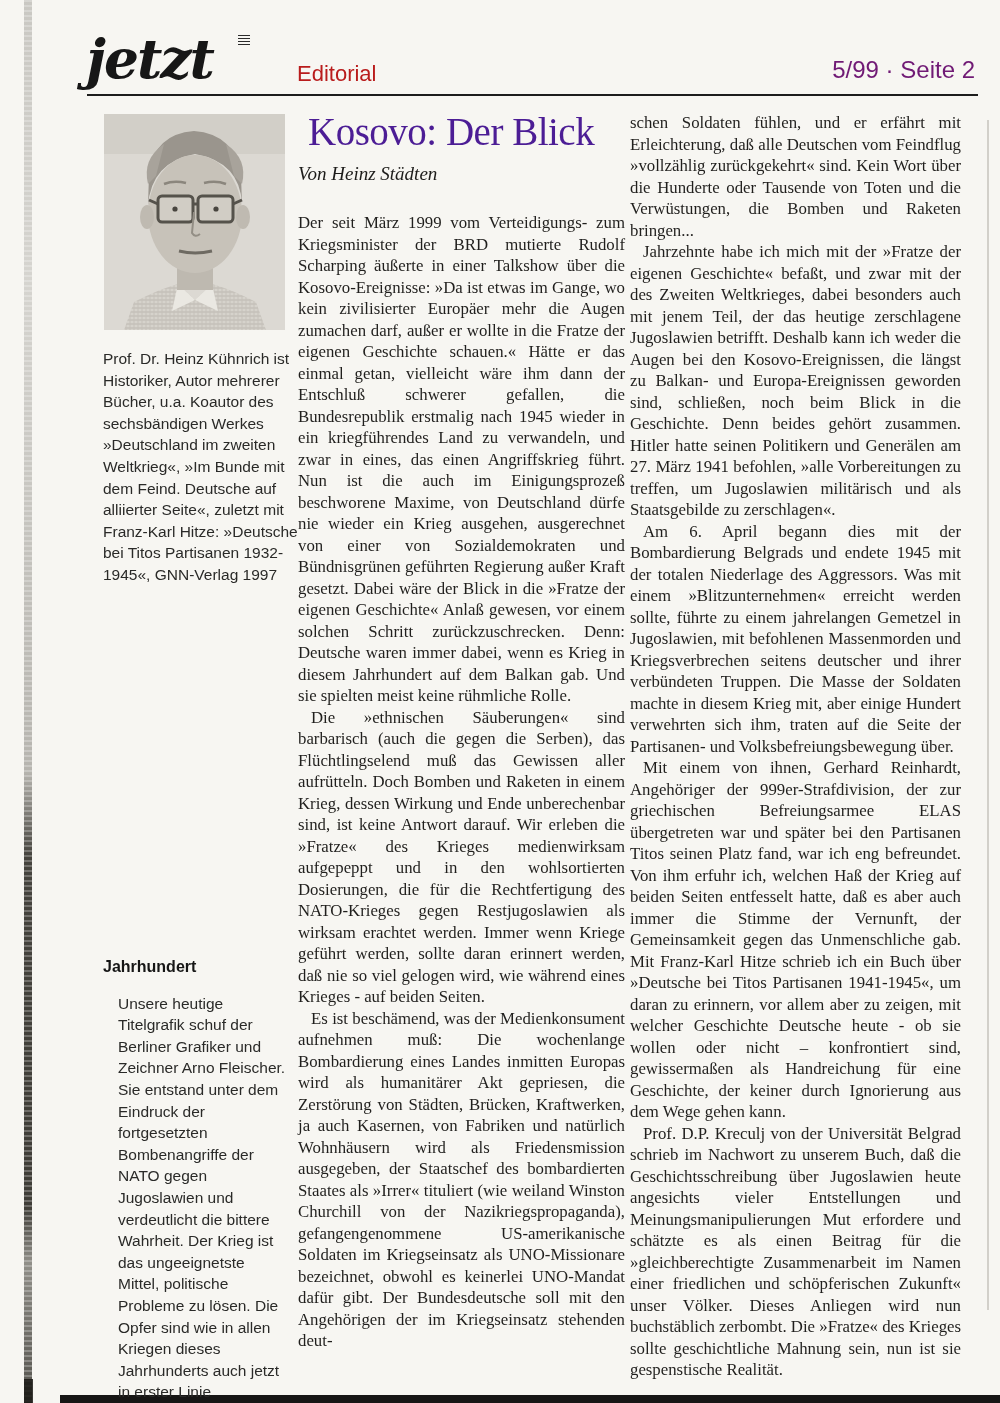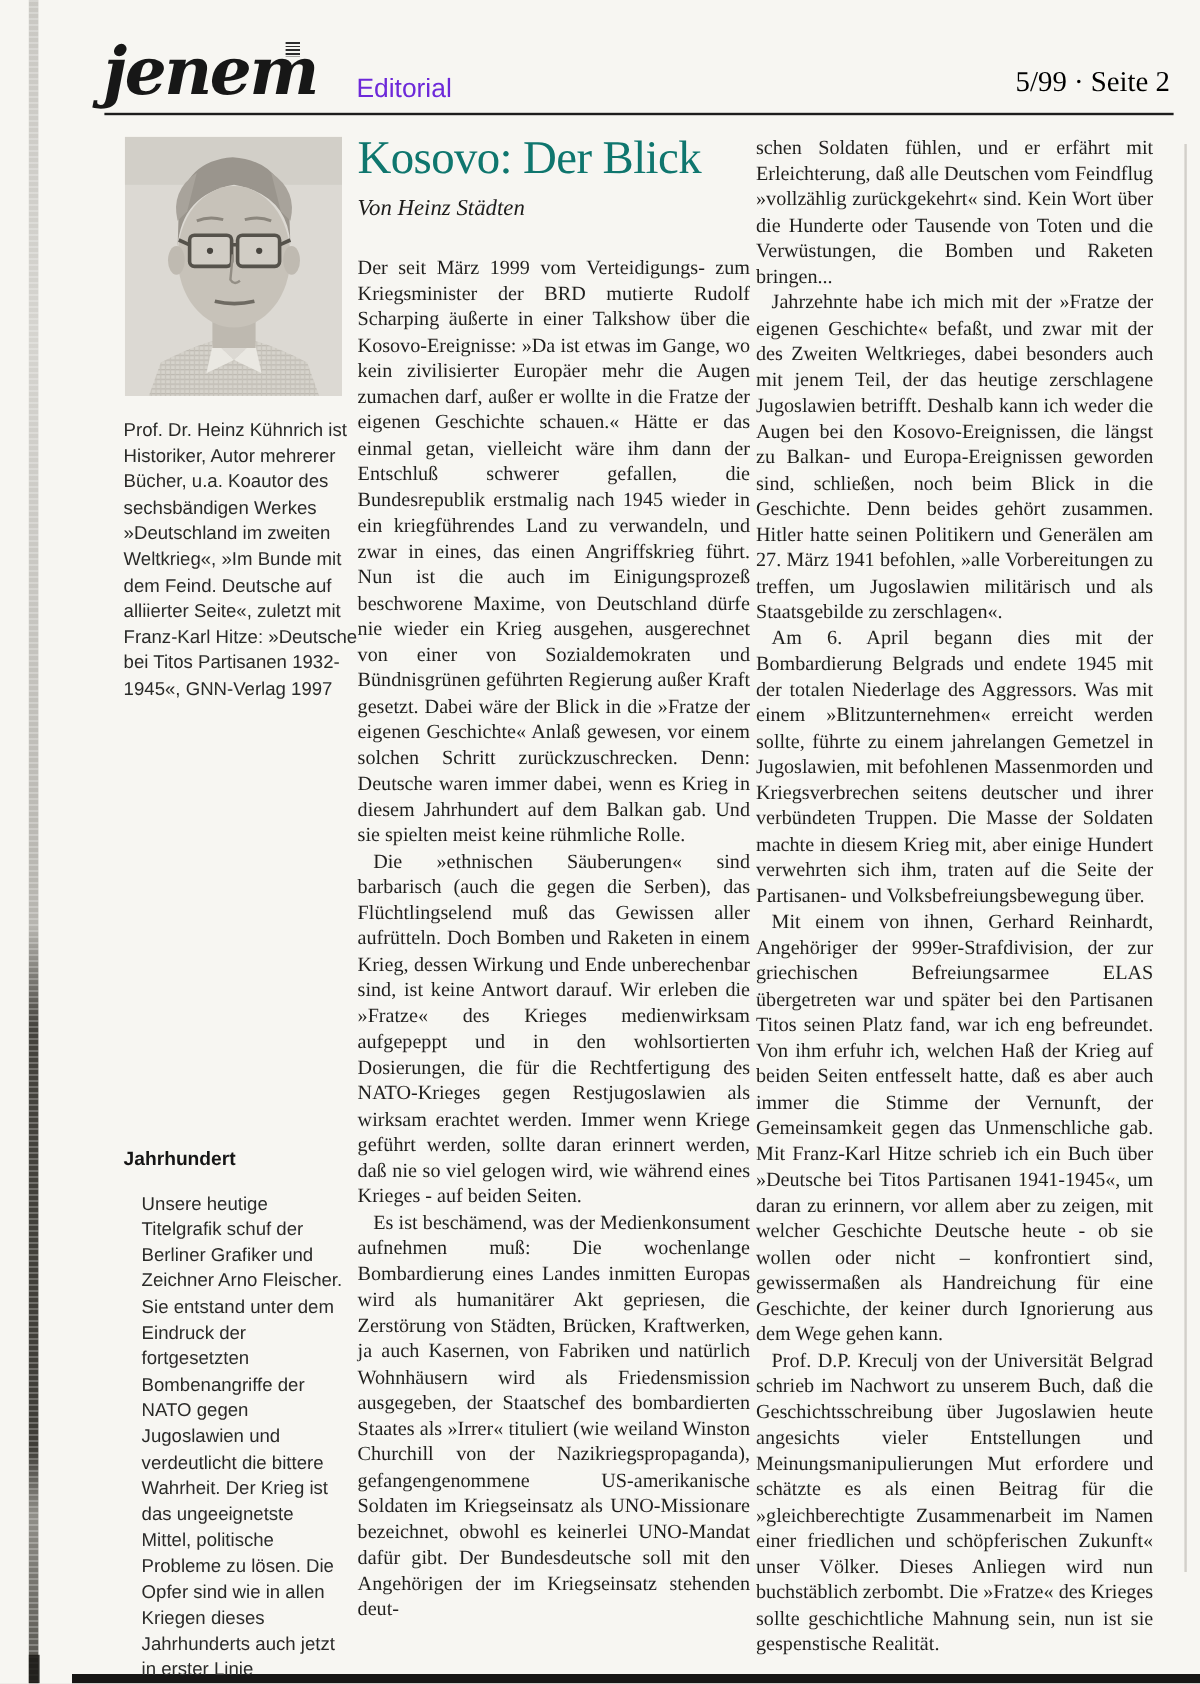--- a/index.html
+++ b/index.html
@@ -32,65 +32,65 @@
     position:absolute; left:86px; top:26px;
     font-family:"DejaVu Serif", serif; font-weight:bold; font-style:italic;
     font-size:55px; letter-spacing:-2px; color:#171717;
   }
   .logo-mark {
     position:absolute; left:238px; top:35px; width:12px; height:12px;
     background:repeating-linear-gradient(to bottom, #2c2c2c 0 1.5px, #f7f6f2 1.5px 3px);
   }
   .section-label {
     position:absolute; left:297px; top:61px;
-    font-family:"Liberation Sans", sans-serif; font-size:22px; color:#6d28d9;text-align:center;
+    font-family:"Liberation Sans", sans-serif; font-size:22px; color:#b91c1c;text-align:center;
   }
   .issue-label {
     position:absolute; right:25px; top:56px;
-    font-family:Liberation Serif, serif; font-size:24px; color:#000000;
+    font-family:Liberation Sans, sans-serif; font-size:24px; color:#701a75;
   }
   .header-rule { position:absolute; left:87px; top:94px; width:891px; height:2px; background:#1d1d1d; }
 
   
   .photo { position:absolute; left:104px; top:114px; width:181px; height:216px; margin:0; }
   .bio {
     position:absolute; left:103px; top:348px; width:196px;
     font-family:"Liberation Sans", sans-serif; font-size:15.5px; line-height:21.6px; color:#2a2a28;
   }
   .titelgrafik {
     position:absolute; left:103px; top:956px; width:199px;
     font-family:"Liberation Sans", sans-serif; font-size:15.5px; line-height:21.6px; color:#2a2a28;
   }
   .titelgrafik h3 { font-size:16px; font-weight:bold; margin:0 0 2px 0; color:#161616; }
   .titelgrafik p { margin:15px; }
 
   
   .col-middle { position:absolute; left:298px; top:110px; width:327px; }
   .col-right  { position:absolute; left:630px; top:112px; width:331px; }
-  .title { font-size:39px; line-height:44px; font-weight:normal; letter-spacing:-0.5px; margin:0 0 9px 0; color:#0f766e; }
+  .title { font-size:39px; line-height:44px; font-weight:normal; letter-spacing:-0.5px; margin:0 0 9px 10px; color:#4c1d95; }
   .title span { display:block; }
   .byline { font-style:italic; font-size:19px; margin:0 0 27px 0; }
   .para {
     font-size:16.8px; line-height:21.5px; text-align:justify; margin:0;
     text-indent:13px; hyphens:auto; -webkit-hyphens:auto; color:#201f1d;
   }
   .para.no-indent { text-indent:0; }
 </style>
 </head>
 <body>
 
 <div class="page">
 
   <div class="edge-left"></div>
   <div class="edge-right"></div>
   <div class="bottom-bar"></div>
   <div class="bottom-notch"></div>
 
   <header>
-    <div class="logo">jenem</div>
+    <div class="logo">jetzt</div>
     <span class="logo-mark"></span>
     <div class="section-label">Editorial</div>
     <div class="issue-label">5/99 · Seite 2</div>
     <div class="header-rule"></div>
   </header>
 
   <figure class="photo" role="img" aria-label="Porträtfoto Prof. Dr. Heinz Kühnrich">
     <svg width="181" height="216" viewBox="0 0 181 216">
       <defs>
         <pattern id="check" width="8" height="8" patternUnits="userSpaceOnUse">

